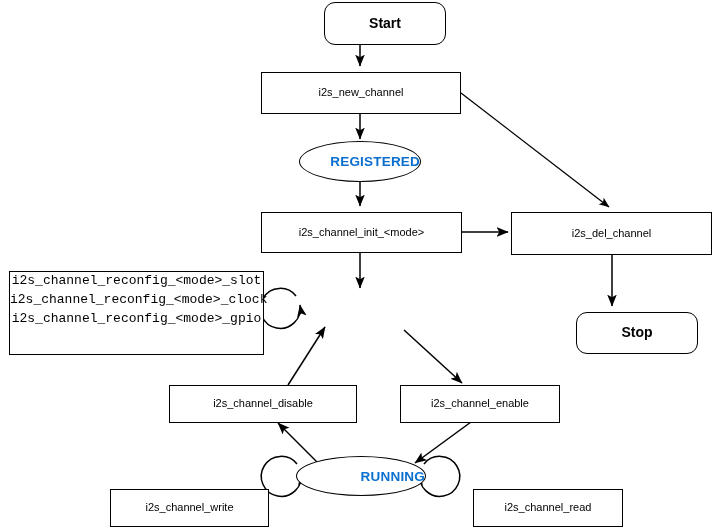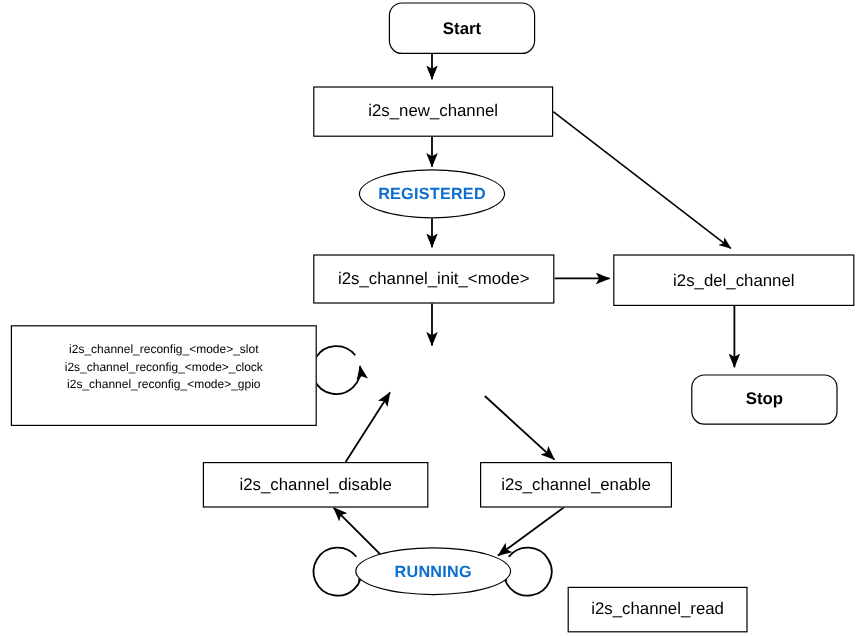--- a/index.html
+++ b/index.html
@@ -26,49 +26,49 @@
   .node {
     position: absolute;
     box-sizing: border-box;
     display: flex;
     align-items: center;
     justify-content: center;
     text-align: center;
     background: #ffffff;
     border: 1.6px solid #000000;
     color: #000000;
-    font-size: 14px;
+    font-size: 11px;
     line-height: 1.22;
     z-index: 2;
   }
   .node.terminal {
     border-radius: 11px;
     font-weight: bold;
     font-size: 14px;
     margin-left: 25px;
   }
   .node.process {
     border-radius: 0;
   }
   .node.multiline {
     display: block;
-    padding-top: 13px;
-    font-size: 10px;
+    font-size: 13px;
+    font-family: Liberation Mono, monospace;
   }
   .node.multiline .line {
     display: block;
     text-align: center;
     line-height: 1.45;
   }
   .state {
     position: absolute;
     box-sizing: border-box;
     display: flex;
     align-items: center;
-    justify-content: center;
+    justify-content: flex-end;
     border: 1.6px solid #000000;
     border-radius: 50%;
     background: #ffffff;
     color: #0b6fd0;
     font-weight: bold;
     font-size: 13.5px;
     letter-spacing: 0.2px;
     z-index: 3;
   }
 </style>
@@ -177,18 +177,21 @@
   </div>
 
   <div class="node process" style="left:400px; top:385px; width:160px; height:38px;">
     <span>i2s_channel_enable</span>
   </div>
 
   <div class="state" style="left:296px; top:456px; width:130px; height:40px;">
     <span>RUNNING</span>
   </div>
 
+  <div class="node process" style="left:110px; top:489px; width:159px; height:38px;">
+    <span>i2s_channel_write</span>
+  </div>
 
   <div class="node process" style="left:473px; top:489px; width:150px; height:38px;">
     <span>i2s_channel_read</span>
   </div>
 
 </div>
 
 </body></html>

